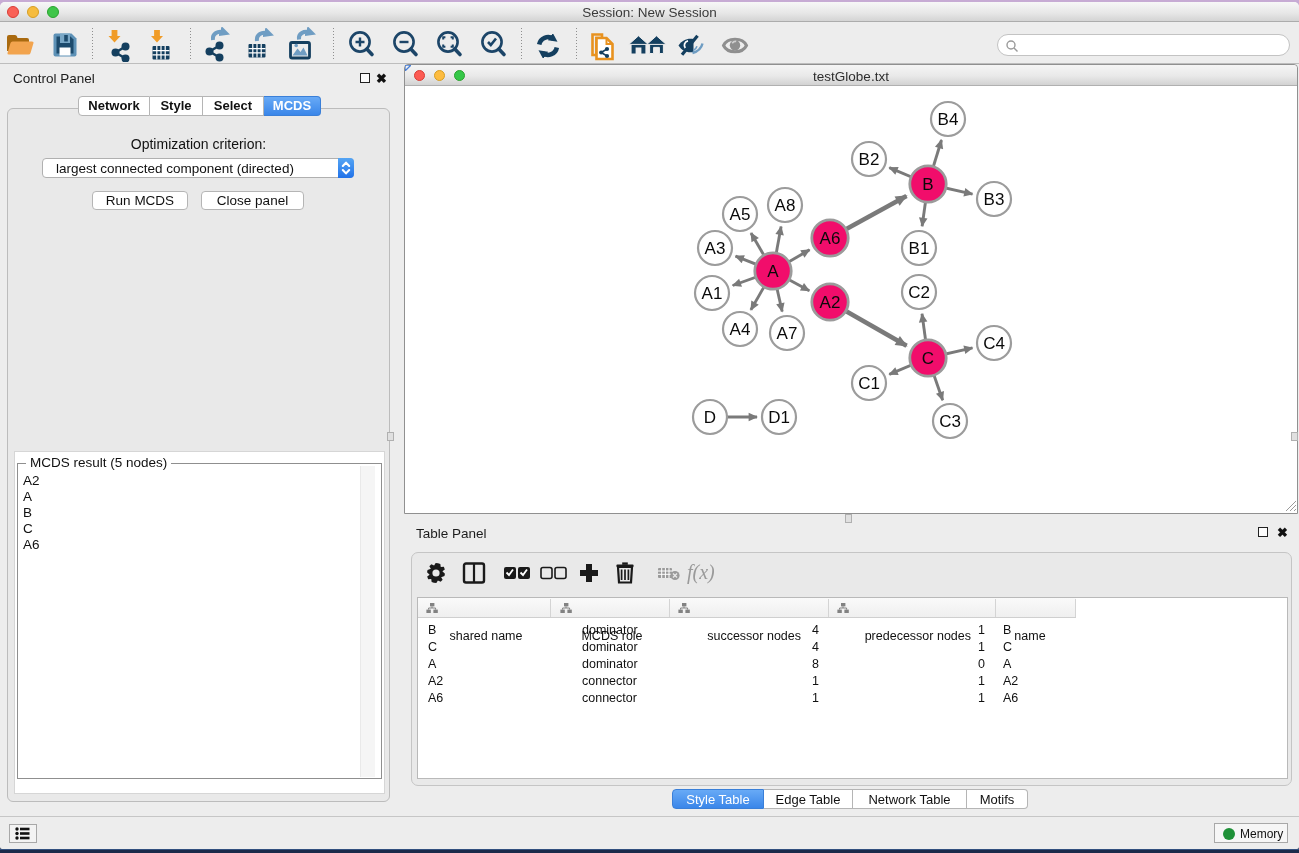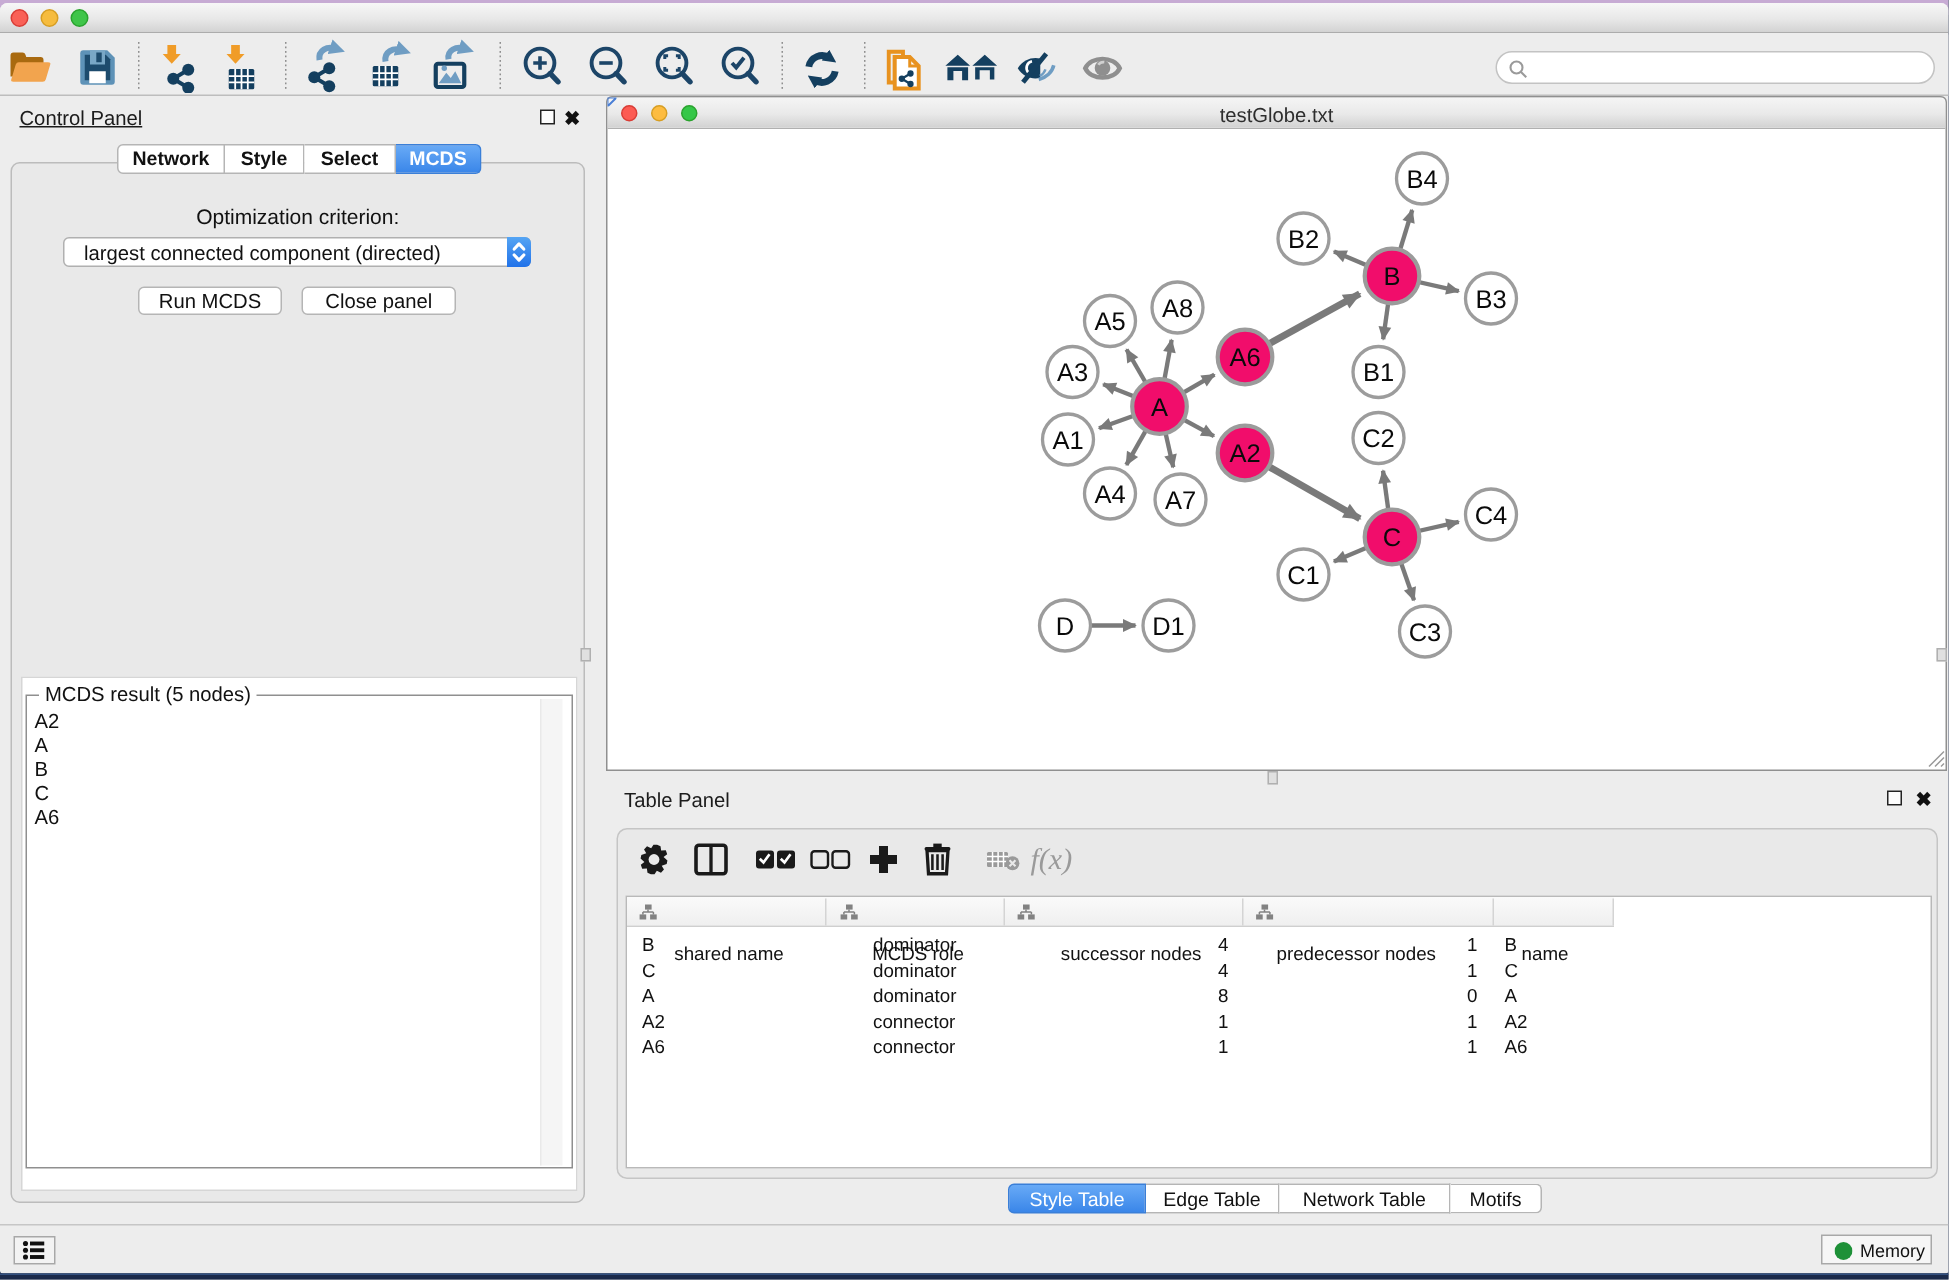--- a/index.html
+++ b/index.html
@@ -10,21 +10,21 @@
 #appwin { left:0; top:2px; width:1299px; height:847px; background:#ededed; border-radius:5px 5px 2px 2px; }
 #titlebar { left:0; top:0; width:1299px; height:20px; background:linear-gradient(#f7f7f7,#e8e8e8 55%,#d4d4d4); border-bottom:1px solid #acacac; border-radius:5px 5px 0 0; }
 .tl { position:absolute; width:12px; height:12px; border-radius:50%; top:3.5px; }
 #title-text { left:0; right:0; top:3px; text-align:center; font-size:13.5px; color:#3a3a3a; }
 #toolbar { left:0; top:21px; width:1299px; height:41px; background:#ededed; border-bottom:1px solid #bdbdbd; }
 .tsep { position:absolute; top:5px; height:32px; width:1px; background-image:linear-gradient(#8f8f8f 34%, rgba(0,0,0,0) 0%); background-size:1px 3px; }
 .ticon { position:absolute; top:3px; }
 #searchbox { left:997px; top:11px; width:293px; height:22px; background:#fff; border:1px solid #c3c3c3; border-radius:12px; }
 
 
-#cp-title { left:13px; top:70.5px; font-size:13.5px; color:#1c1c1c;text-decoration:underline; }
+#cp-title { left:13px; top:70.5px; font-size:13.5px; color:#1c1c1c; }
 #cp-panel { left:7px; top:108px; width:383px; height:694px; background:#e9e9e9; border:1px solid #bcbcbc; border-radius:6px; }
 .seg { position:absolute; display:flex; }
 .seg > div { border:1px solid #b5b5b5; border-left:none; background:#fff; color:#111; font-size:13px; text-align:center; line-height:18px; height:20px; }
 .seg > div:first-child { border-left:1px solid #b5b5b5; border-radius:4px 0 0 4px; }
 .seg > div:last-child { border-radius:0 4px 4px 0; }
 .seg > div.sel { background:linear-gradient(#68aaf6,#3a86e9); color:#fff; border-color:#3a7fd8; }
 #cp-tabs { left:78px; top:96px;font-weight:bold; }
 #opt-label { left:0px; top:136px; width:397px; text-align:center; font-size:14px; color:#111; }
 #dropdown { left:42px; top:158px; width:312px; height:20px; background:#fff; border:1px solid #b0b0b0; border-radius:4px; }
 #dropdown .txt { position:absolute; left:13px; top:2px; font-size:13.5px; color:#111; }
@@ -64,20 +64,21 @@
 #bottomstrip { left:0; top:849px; width:1299px; height:4px; background:#1b2a4a; border-top:1px solid #33507f; }
 </style>
 </head>
 <body>
 <div id="desktop-top" class="abs"></div>
 <div id="appwin" class="abs">
   <div id="titlebar" class="abs">
     <div class="tl" style="left:7px; background:#f96157; border:0.5px solid #d93d36;"></div>
     <div class="tl" style="left:27px; background:#f6bc3e; border:0.5px solid #d79e23;"></div>
     <div class="tl" style="left:47px; background:#3fc549; border:0.5px solid #2aa32e;"></div>
+    <div id="title-text" class="abs">Session: New Session</div>
   </div>
   <div id="toolbar" class="abs">
     <div class="tsep" style="left:92px;"></div>
     <div class="tsep" style="left:190px;"></div>
     <div class="tsep" style="left:333px;"></div>
     <div class="tsep" style="left:521px;"></div>
     <div class="tsep" style="left:576px;"></div>
     <svg class="ticon" style="left:2px;" width="760" height="36" viewBox="0 0 760 36">
       <defs>
         <marker id="swoosh" viewBox="0 0 10 10" refX="4" refY="5" markerWidth="2.6" markerHeight="2.6" orient="auto">
@@ -408,21 +409,21 @@
         <g fill="#828282">
           <rect x="4" y="1" width="4.4" height="3.4"></rect>
           <rect x="0.4" y="7.6" width="4.4" height="3.4"></rect>
           <rect x="7.4" y="7.6" width="4.4" height="3.4"></rect>
           <path d="M6 4.4 L6 6 M2.6 6 L9.6 6 M2.6 6 L2.6 7.6 M9.6 6 L9.6 7.6" stroke="#828282" fill="none"></path>
         </g>
       </svg>
     <div class="hlab" style="left:15px; width:106px; text-align:center;">shared name</div>
     <div class="hlab" style="left:141px; width:106px; text-align:center;">MCDS role</div>
     <div class="hlab" style="left:278px; width:105px; text-align:right;">successor nodes</div>
-    <div class="hlab" style="left:433px; width:120px; text-align:left;">predecessor nodes</div>
+    <div class="hlab" style="left:433px; width:120px; text-align:right;">predecessor nodes</div>
     <div class="hlab" style="left:577px; width:70px; text-align:center;">name</div>
   </div>
   <div class="cell" style="left:10px; top:24px; line-height:17px;">B<br>C<br>A<br>A2<br>A6</div>
   <div class="cell" style="left:164px; top:24px; line-height:17px;">dominator<br>dominator<br>dominator<br>connector<br>connector</div>
   <div class="cell" style="left:300px; top:24px; width:101px; line-height:17px; text-align:right;">4<br>4<br>8<br>1<br>1</div>
   <div class="cell" style="left:466px; top:24px; width:101px; line-height:17px; text-align:right;">1<br>1<br>0<br>1<br>1</div>
   <div class="cell" style="left:585px; top:24px; line-height:17px;">B<br>C<br>A<br>A2<br>A6</div>
 </div>
 <div id="btabs" class="seg">
   <div class="sel" style="width:92px;">Style Table</div>

